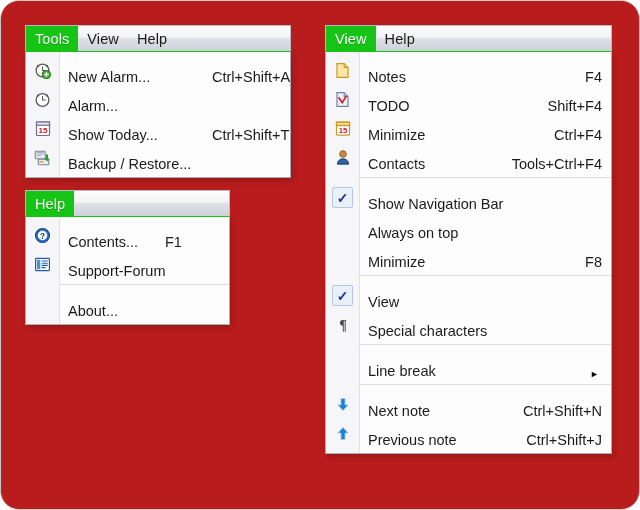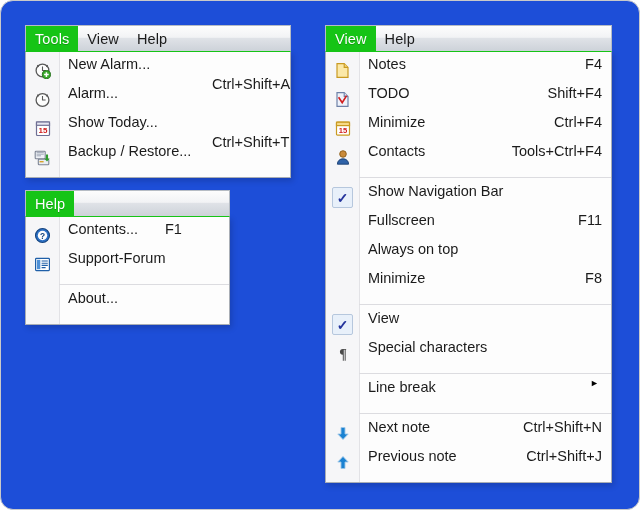--- a/index.html
+++ b/index.html
@@ -5,23 +5,23 @@
   * { box-sizing: border-box; }
   html, body {
     margin: 0; padding: 0;
     width: 640px; height: 510px;
     background: #ffffff;
     font-family: "Liberation Sans", sans-serif;
   }
   #canvas {
     position: relative;
     width: 640px; height: 510px;
-    background: #1d4ed8;
+    background: #b91c1c;
     border: 1px solid #c9c9c9;
-    border-radius: 13px;
+    border-radius: 19px;
     overflow: hidden;
     text-decoration: underline;
   }
 
   
   .panel { position: absolute; }
 
   .menubar {
     display: flex;
     align-items: stretch;
@@ -61,21 +61,21 @@
     position: absolute;
     left: 0; top: 0; bottom: 0;
     width: 33px;
     background: #f6f6f8;
     border-right: 1px solid #e2e2e6;
   }
 
   .mi {
     position: relative;
     display: flex;
-    align-items: flex-start;
+    align-items: flex-end;
     height: 29px;
     padding-left: 0;
     font-size: 14.5px;
     color: #1b1b1b;
     white-space: nowrap;
     z-index: 1;
   }
   .mi .ico {
     width: 33px;
     min-width: 33px;
@@ -298,25 +298,20 @@
 
       <div class="sep"></div>
 
       <div class="mi">
         <span class="ico">
           <span class="chk">✓</span>
         </span>
         <span class="lbl">Show Navigation Bar</span>
       </div>
 
-      <div class="mi">
-        <span class="ico"></span>
-        <span class="lbl">Fullscreen</span>
-        <span class="sc">F11</span>
-      </div>
 
       <div class="mi">
         <span class="ico"></span>
         <span class="lbl">Always on top</span>
       </div>
 
       <div class="mi">
         <span class="ico"></span>
         <span class="lbl">Minimize</span>
         <span class="sc">F8</span>

